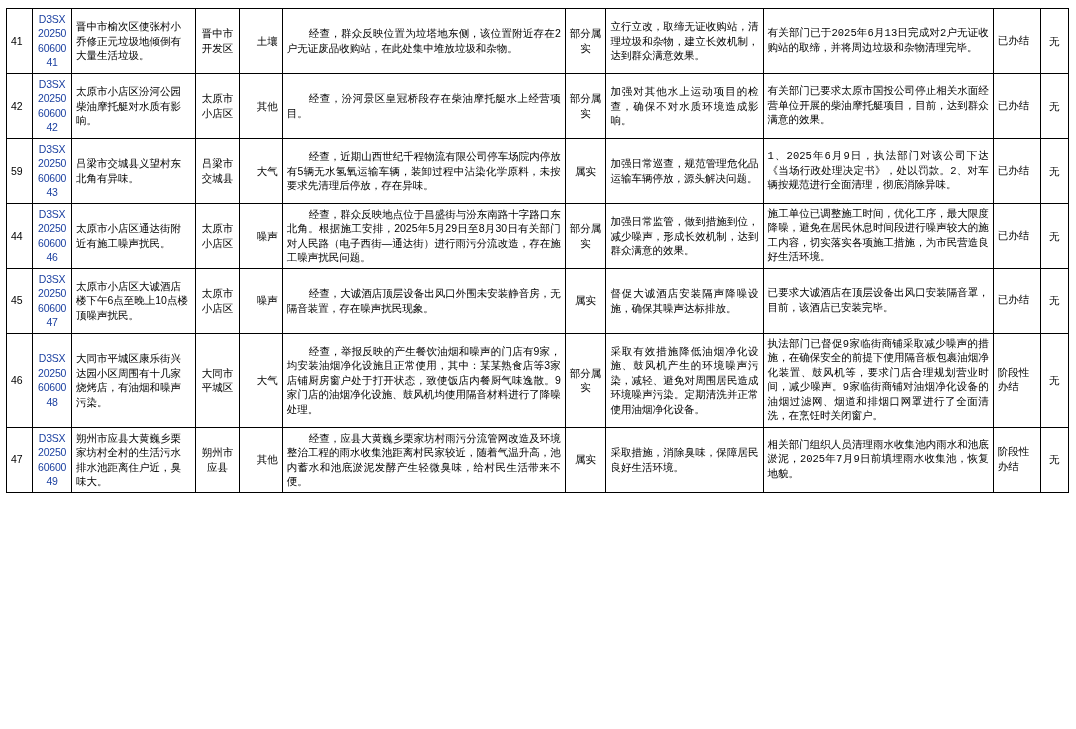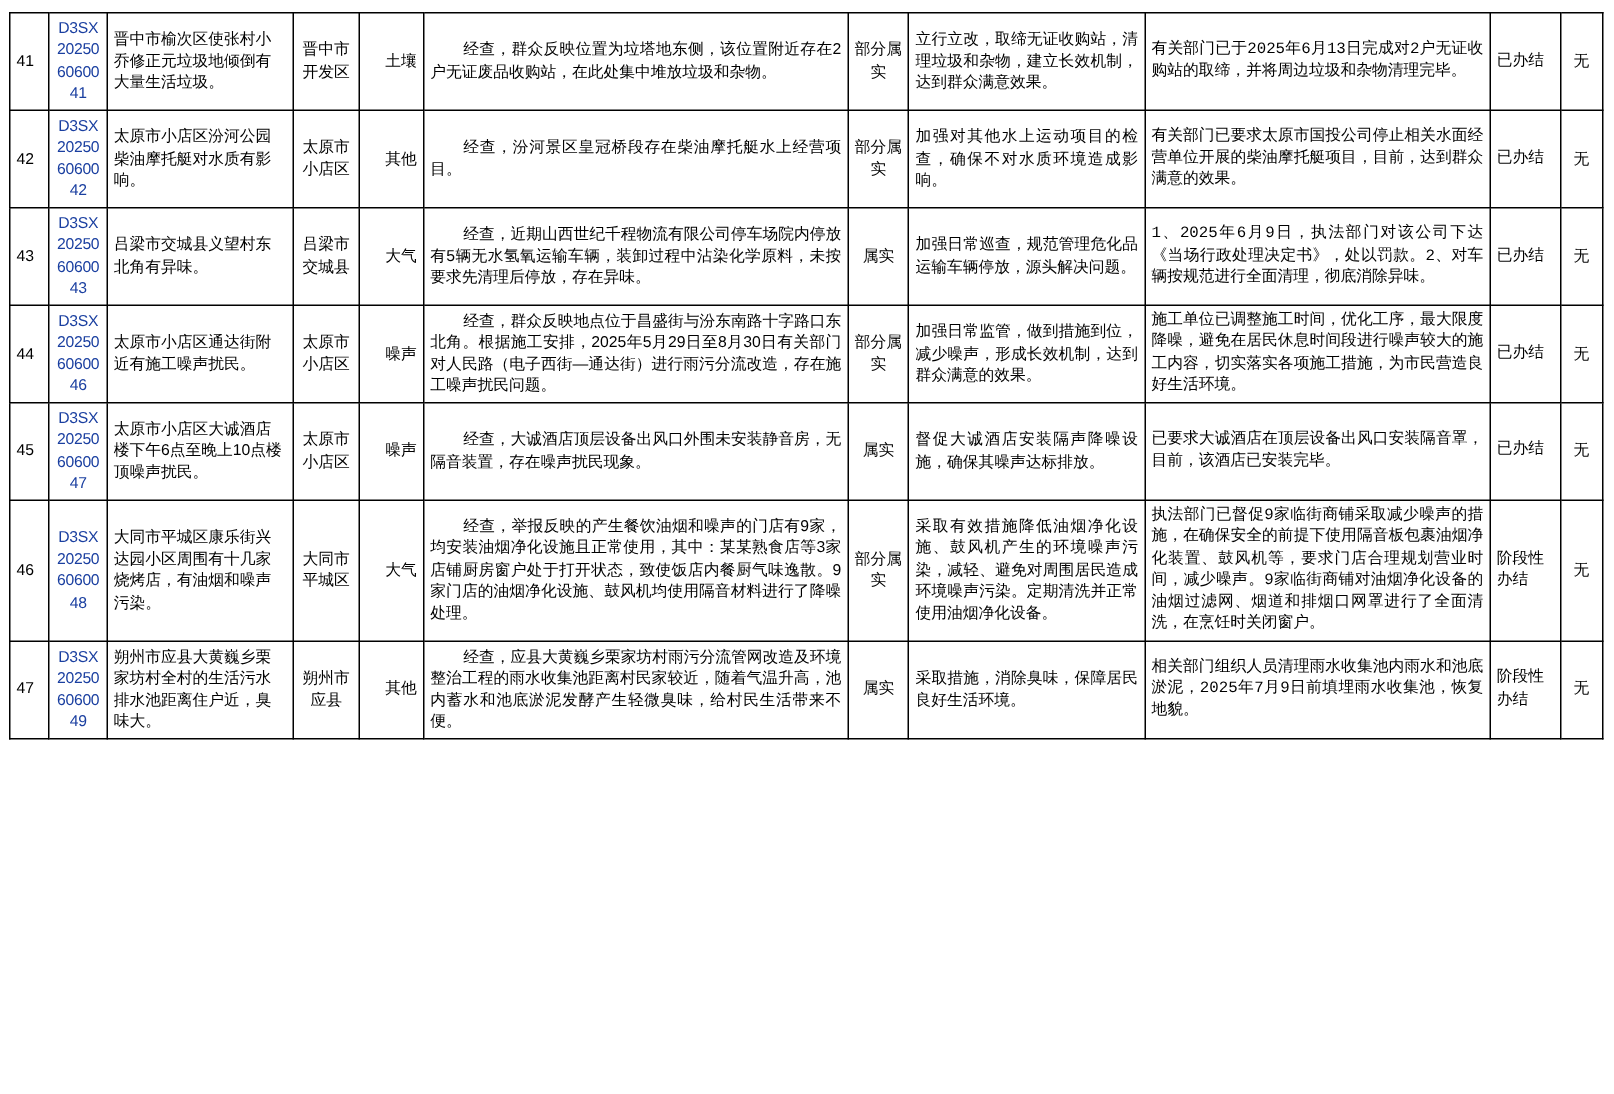--- a/index.html
+++ b/index.html
@@ -145,21 +145,21 @@
         <td class="region">太原市小店区</td>
         <td class="type">其他</td>
         <td class="survey">经查，汾河景区皇冠桥段存在柴油摩托艇水上经营项目。</td>
         <td class="result">部分属实</td>
         <td class="measure">加强对其他水上运动项目的检查，确保不对水质环境造成影响。</td>
         <td class="dept">有关部门已要求太原市国投公司停止相关水面经营单位开展的柴油摩托艇项目，目前，达到群众满意的效果。</td>
         <td class="status">已办结</td>
         <td class="remark">无</td>
       </tr>
       <tr>
-        <td class="idx">43</td>
+        <td class="idx">59</td>
         <td class="code">D3SX202506060043</td>
         <td class="title">吕梁市交城县义望村东北角有异味。</td>
         <td class="region">吕梁市交城县</td>
         <td class="type">大气</td>
         <td class="survey">经查，近期山西世纪千程物流有限公司停车场院内停放有5辆无水氢氧运输车辆，装卸过程中沾染化学原料，未按要求先清理后停放，存在异味。</td>
         <td class="result">属实</td>
         <td class="measure">加强日常巡查，规范管理危化品运输车辆停放，源头解决问题。</td>
         <td class="dept">1、2025年6月9日，执法部门对该公司下达《当场行政处理决定书》，处以罚款。2、对车辆按规范进行全面清理，彻底消除异味。</td>
         <td class="status">已办结</td>
         <td class="remark">无</td>

